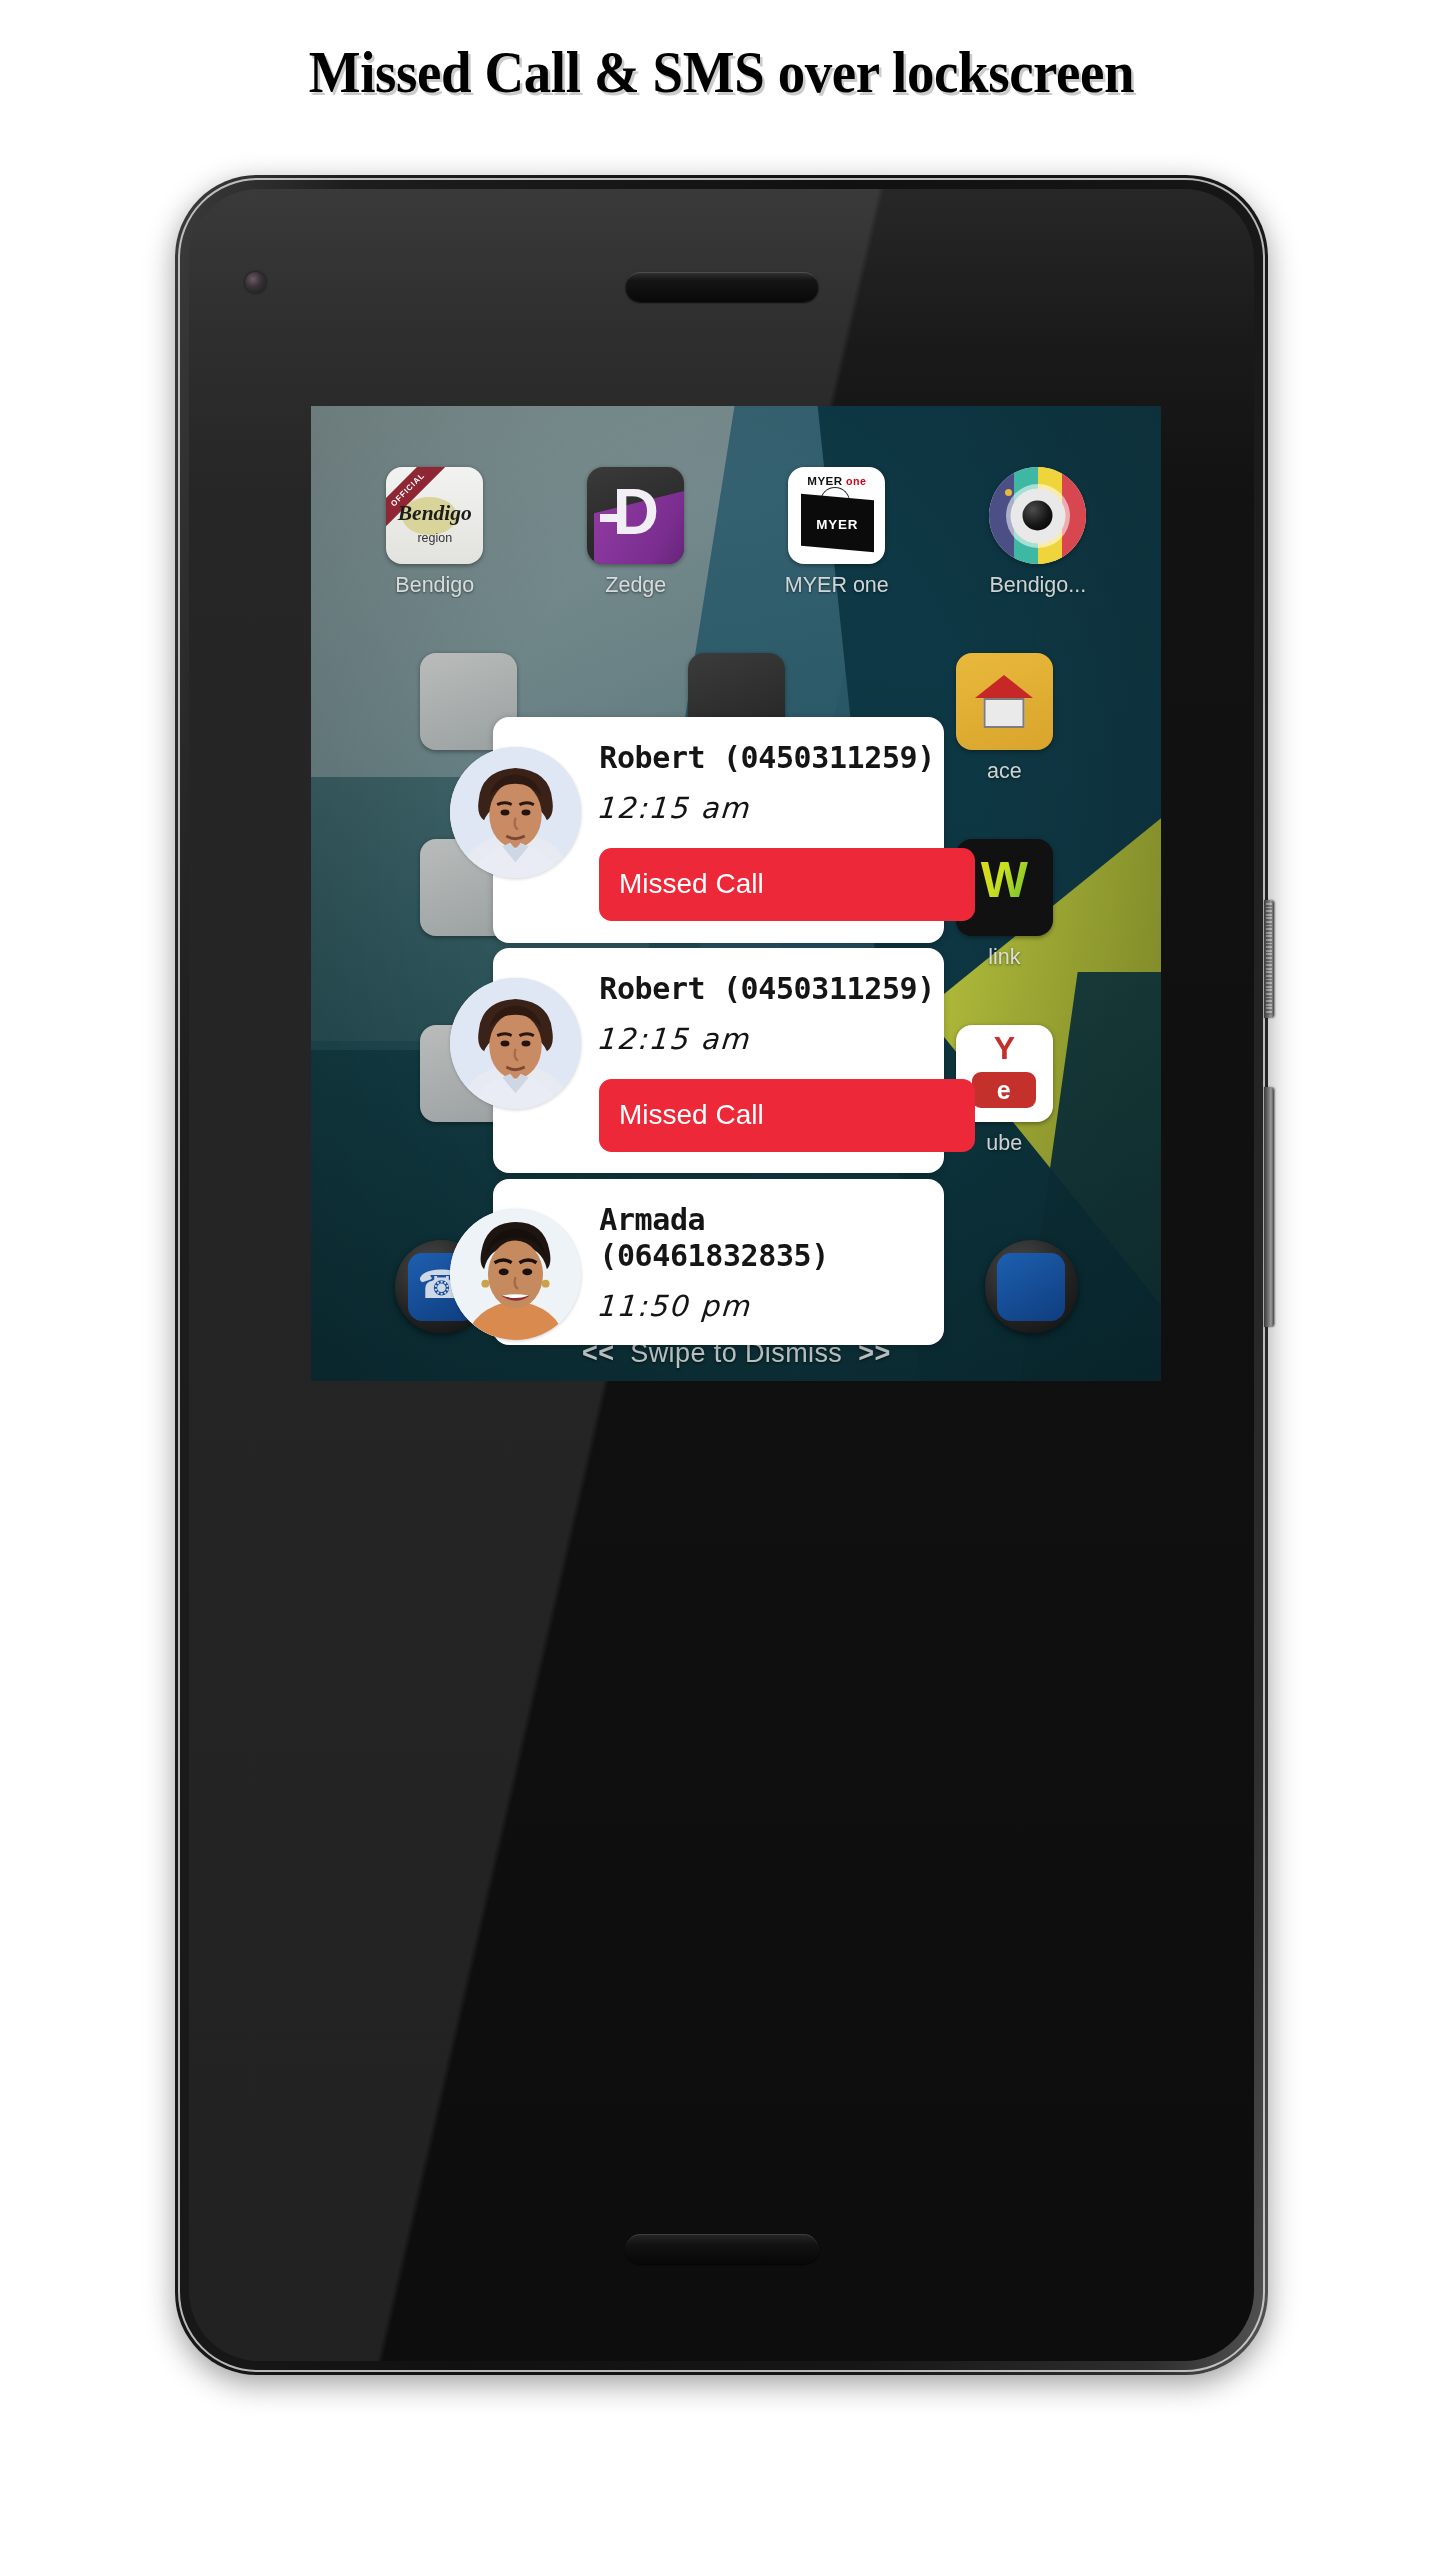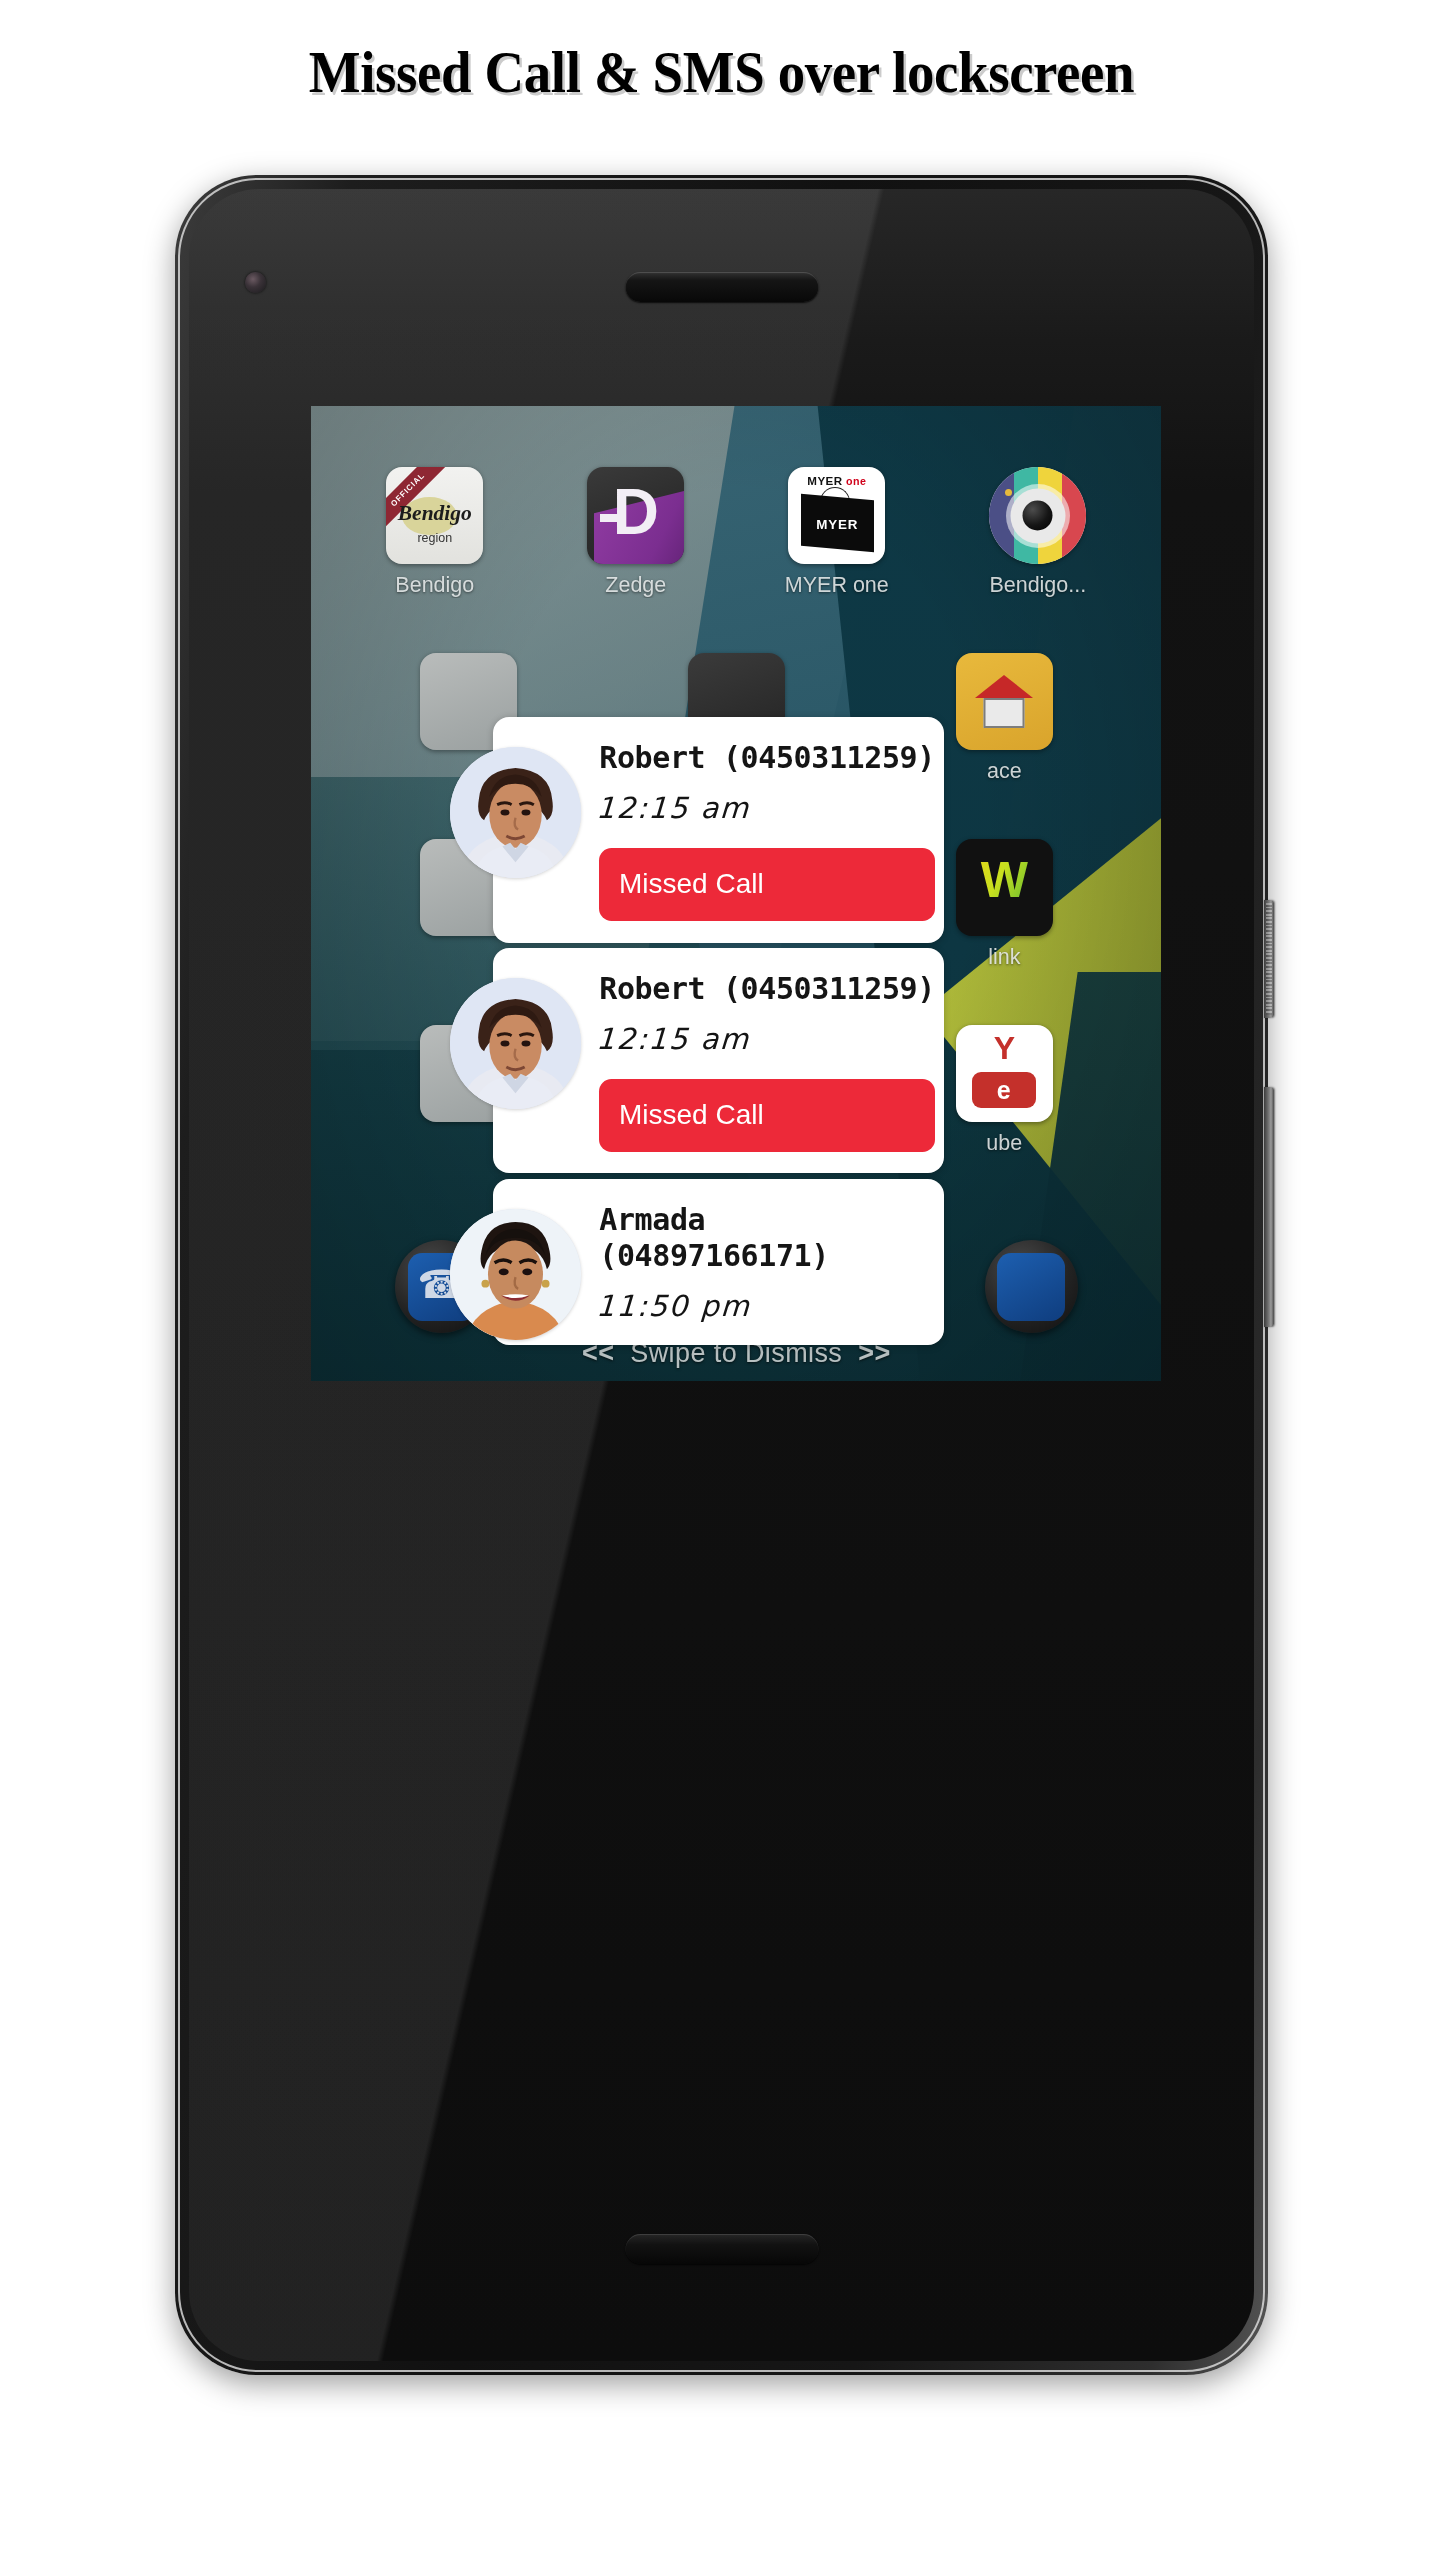--- a/index.html
+++ b/index.html
@@ -364,21 +364,21 @@
     font-size: 29px;
     color: #141414;
     margin-top: 14.3px;
     letter-spacing: 1.8px;
     transform: skewX(-6deg);
     transform-origin: left center;
   }
   .msg-bar {
     margin-top: 23px;
     margin-left: 106px;
-    width: 336px;
+    width: 376px;
     background: #ED2939;
     border-radius: 12.5px;
     color: #ffffff;
     font-size: 28px;
     line-height: 1.32;
     padding: 18px 19.7px 18px 19.7px;
     font-family: "Liberation Sans", sans-serif;
   }
 </style>
 </head>
@@ -596,21 +596,21 @@
                 <ellipse cx="59" cy="48" rx="3.8" ry="2.6" fill="#1b1010"></ellipse>
                 <path d="M34 41 q7-4 13 0" stroke="#1a100c" stroke-width="2.6" fill="none"></path>
                 <path d="M53 41 q7-4 13 0" stroke="#1a100c" stroke-width="2.6" fill="none"></path>
                 <path d="M50 52 q-2 7 2 9" stroke="#a36a44" stroke-width="1.8" fill="none"></path>
                 <path d="M39 66 q11 8 22 0 q-11 3 -22 0z" fill="#8c2d33"></path>
                 <path d="M40 66 q10 4 20 0 q-10 -2 -20 0z" fill="#ffffff"></path>
                 <circle cx="27" cy="57" r="3" fill="#c9a24a"></circle>
                 <circle cx="73" cy="57" r="3" fill="#c9a24a"></circle>
               </svg>
             </div>
-            <div class="notif-name">Armada (04897166171)</div>
+            <div class="notif-name">Armada (06461832835)</div>
             <div class="notif-time">11:50 pm</div>
           </div>
 
         </div>
 
       </div>
     </div>
   </div>
 </div>
 

